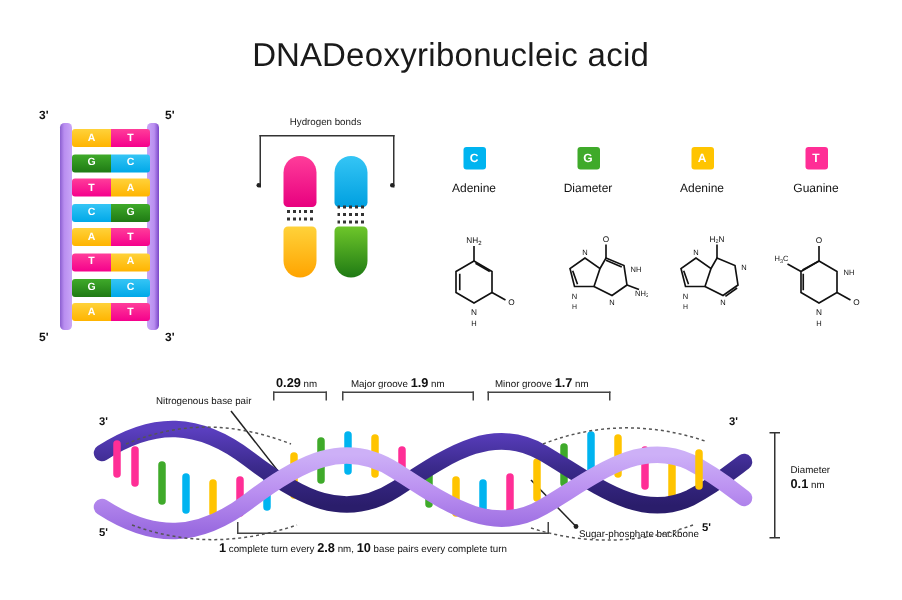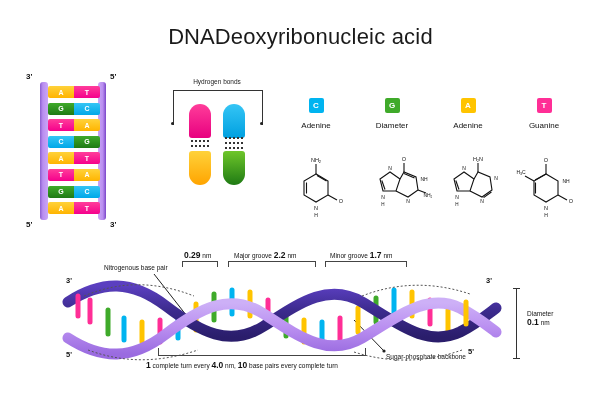--- a/index.html
+++ b/index.html
@@ -241,21 +241,21 @@
   <div class="helix-wrap">
 
     <div class="meas" style="left:182px;top:21px;width:34px;"></div>
     <div class="lbl" style="left:184px;top:10px;">
       <b>0.29</b> <span>nm</span>
     </div>
 
     <div class="meas" style="left:228px;top:21px;width:86px;"></div>
     <div class="lbl" style="left:234px;top:10px;">
       <span>Major groove</span>
-      <b>2.2</b>
+      <b>1.9</b>
       <span>nm</span>
     </div>
 
     <div class="meas" style="left:325px;top:21px;width:80px;"></div>
     <div class="lbl" style="left:330px;top:10px;">
       <span>Minor groove</span>
       <b>1.7</b>
       <span>nm</span>
     </div>
 
@@ -340,20 +340,20 @@
       <span>Diameter</span><br>
       <b>0.1</b>
       <span>nm</span>
     </div>
 
     <div style="position:absolute;left:158px;top:108px;width:206px;height:7px;
                 border:1px solid #444;border-top:none;"></div>
     <div class="lbl" style="left:146px;top:120px;">
       <b>1</b>
       <span>complete turn every</span>
-      <b>4.0</b>
+      <b>2.8</b>
       <span>nm,</span>
       <b>10</b>
       <span>base pairs every complete turn</span>
     </div>
   </div>
 
 </div>
 
 </body></html>

